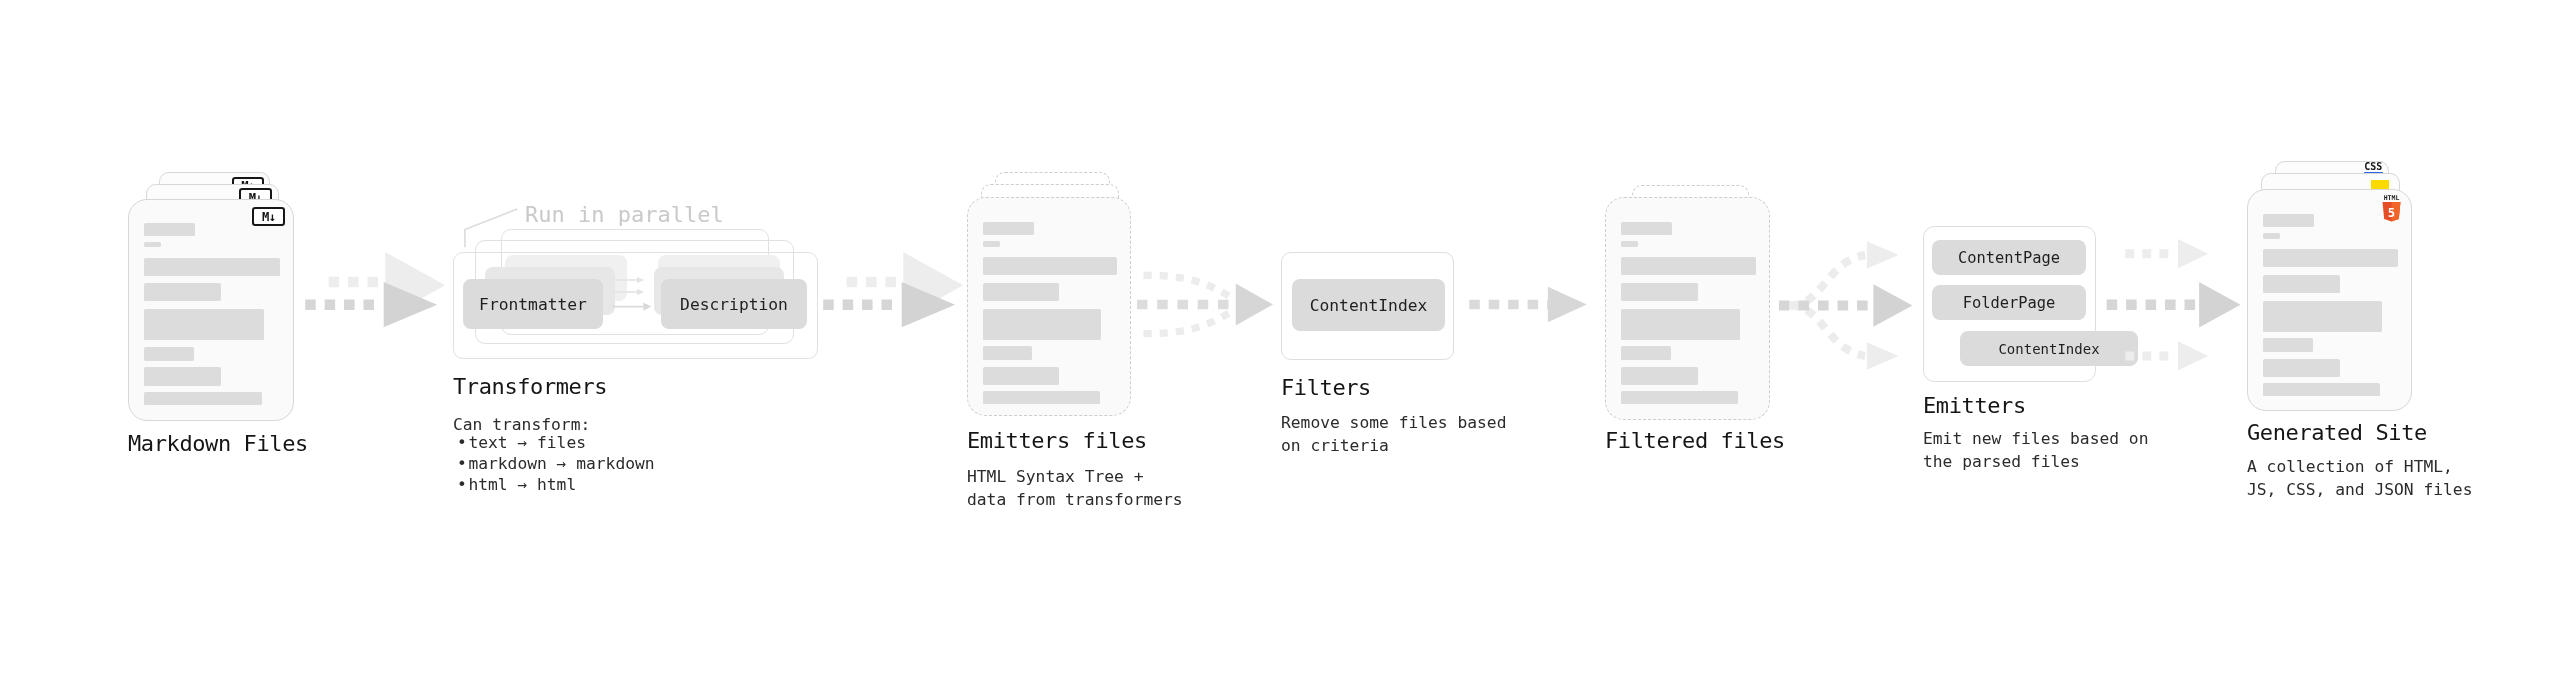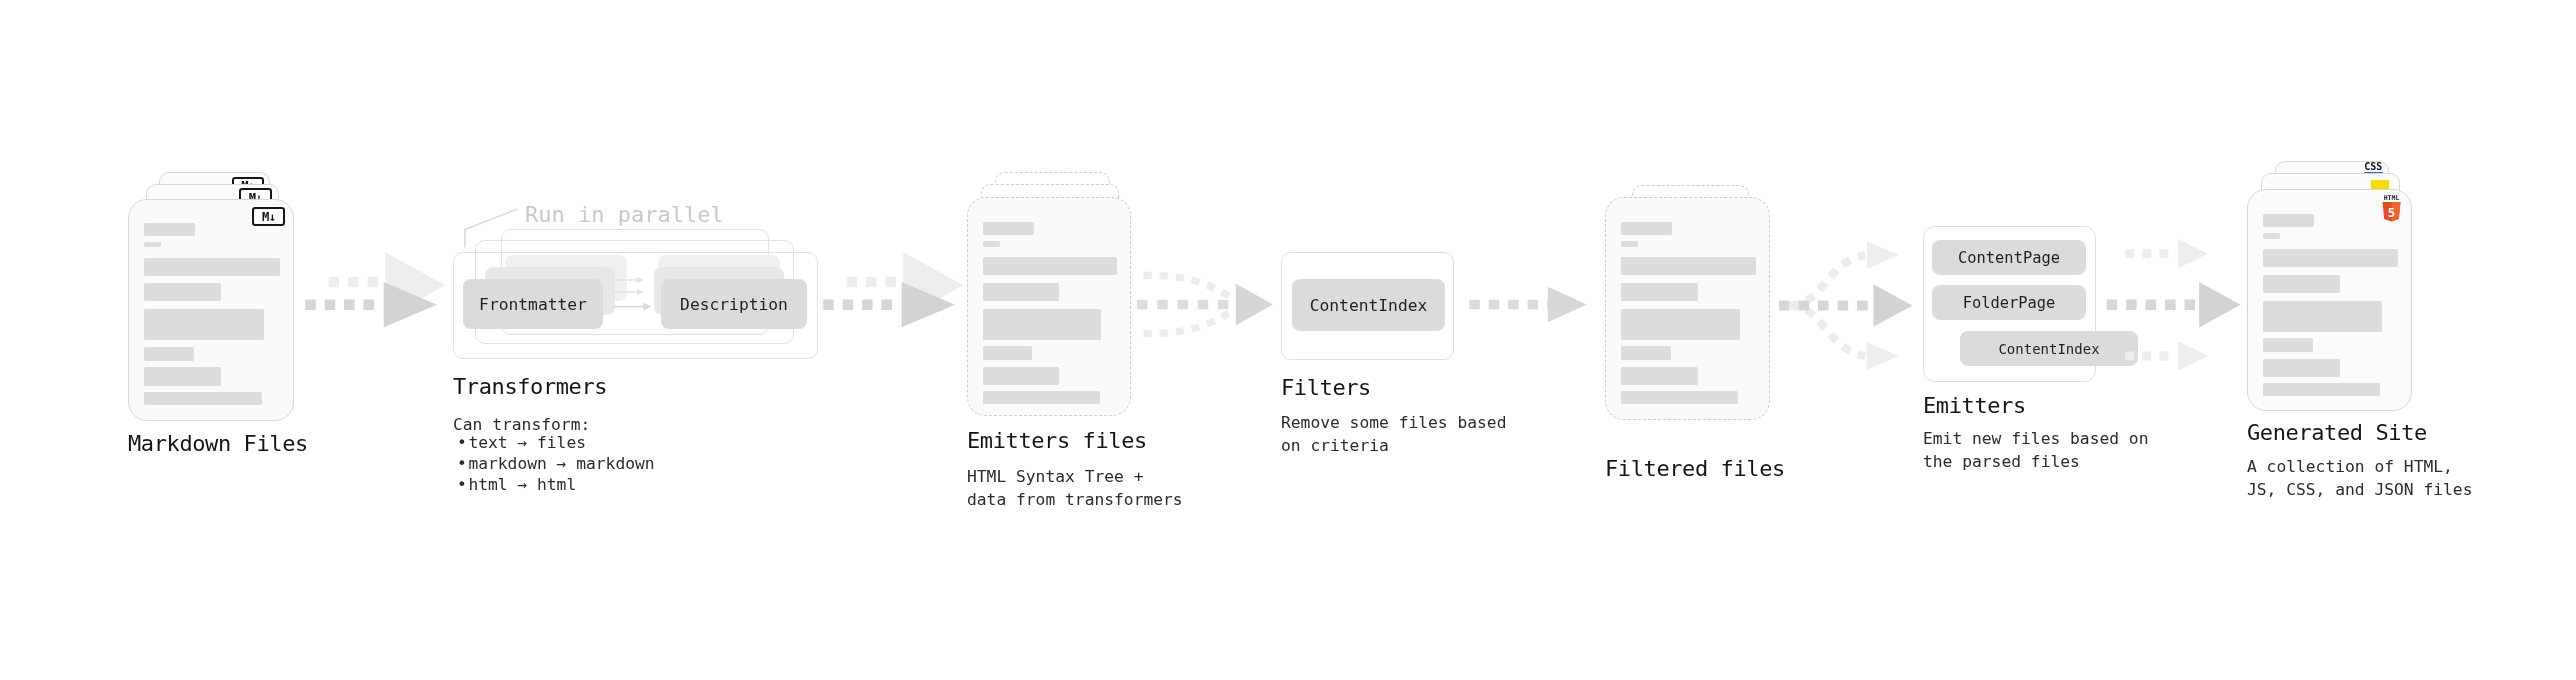--- a/index.html
+++ b/index.html
@@ -181,21 +181,21 @@
         <i class="bar b1"></i>
           <i class="bar b2"></i>
           <i class="bar b3"></i>
           <i class="bar b4"></i>
         <i class="bar b5"></i>
           <i class="bar b6"></i>
           <i class="bar b7"></i>
           <i class="bar b8"></i>
       </div>
     </div>
-    <div class="label" style="left:1605px;top:428px;margin-top:28px;">Filtered files</div>
+    <div class="label" style="left:1605px;top:428px;">Filtered files</div>
   </div>
 
   <svg class="abs" style="left:1774px;top:237px;" width="145" height="137" viewBox="0 0 178 168">
     <path d="M20,84 C60,84 64,30 112,22" fill="none" stroke="#ececec" stroke-width="10" stroke-dasharray="11 10"></path>
     <polygon points="114,5 153,22 114,39" fill="#ededed"></polygon>
     <path d="M20,84 C60,84 64,138 112,146" fill="none" stroke="#ececec" stroke-width="10" stroke-dasharray="11 10"></path>
     <polygon points="114,129 153,146 114,163" fill="#ededed"></polygon>
     <line x1="6" y1="84" x2="120" y2="84" stroke="#d6d6d6" stroke-width="12" stroke-dasharray="13 11"></line>
     <polygon points="122,58 170,84 122,110" fill="#d3d3d3"></polygon>
   </svg>

